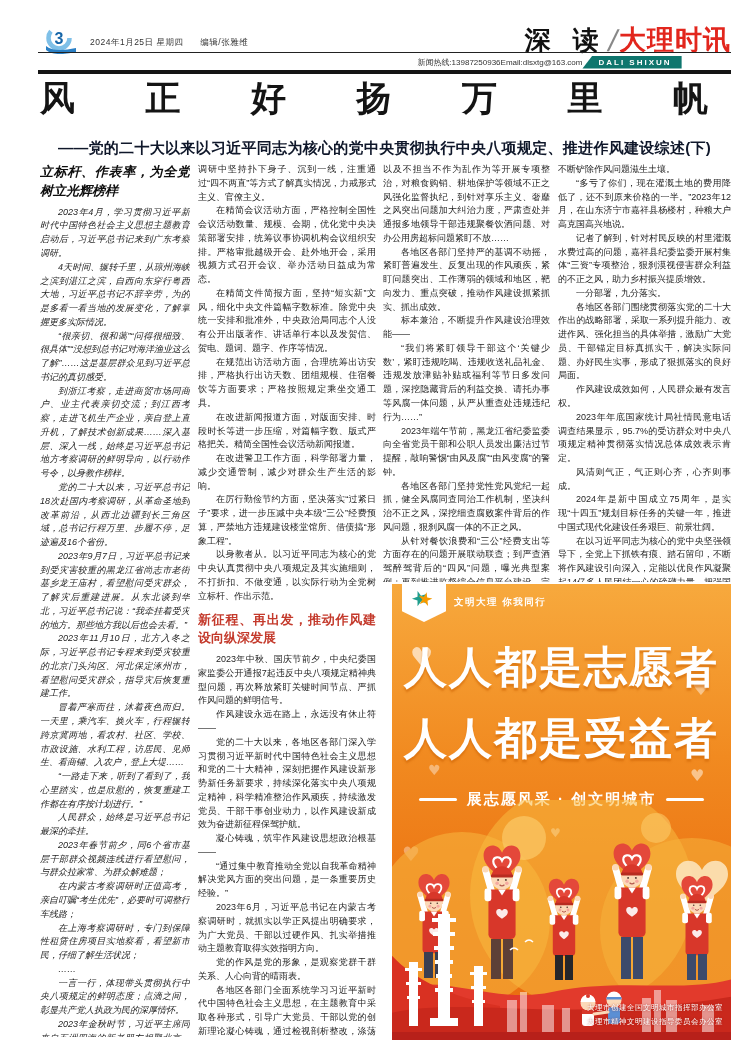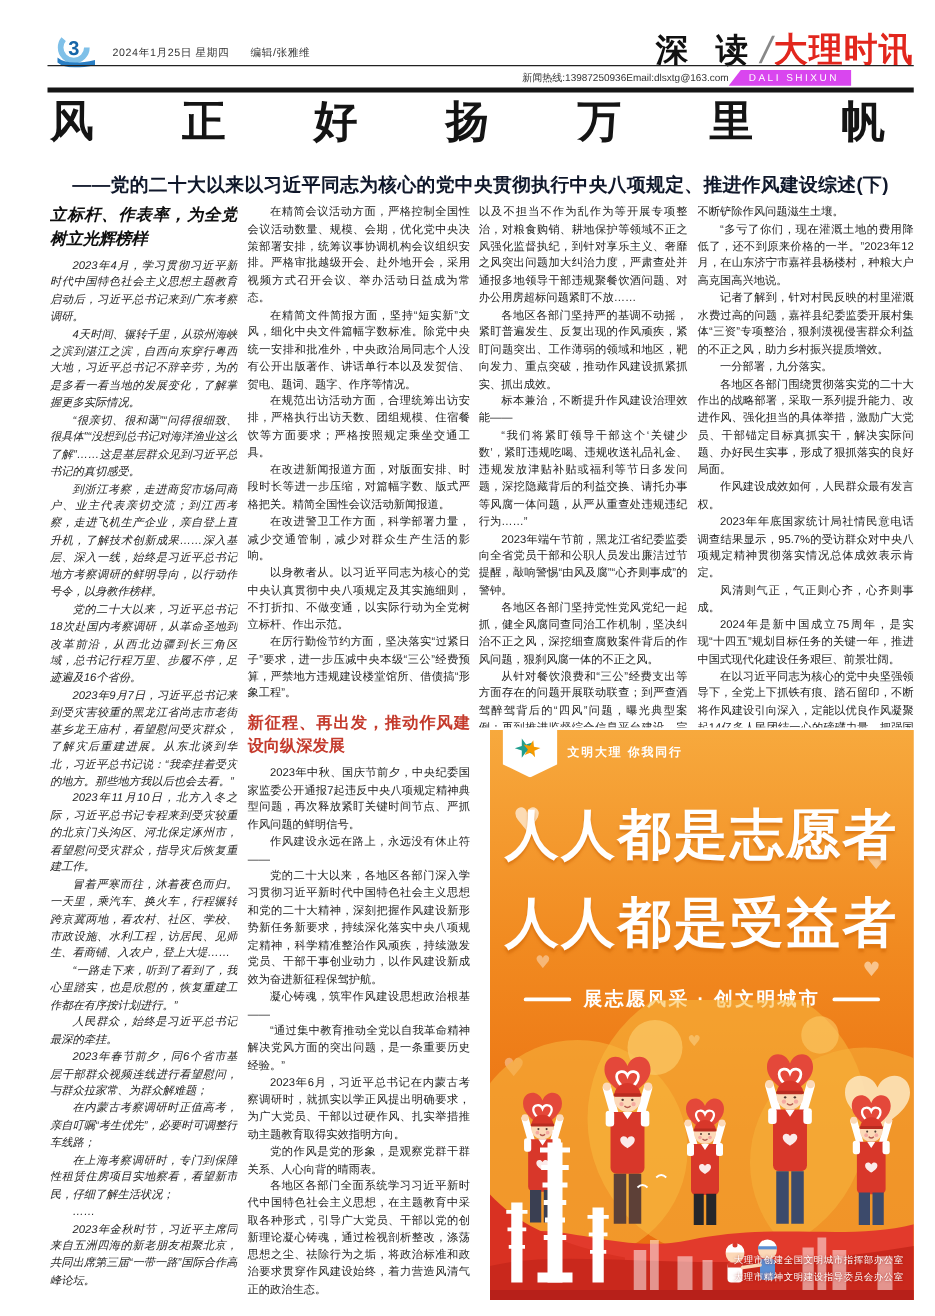--- a/index.html
+++ b/index.html
@@ -11,21 +11,21 @@
   .pageno{left:44px;top:26px;width:38px;height:28px;}
   .dateline{left:90px;top:37px;font-size:8.5px;color:#333;letter-spacing:.5px;}
   .dateline b{font-weight:normal;margin-left:14px;}
   .section-mast{right:17px;top:22px;display:flex;align-items:flex-end;}
   .shendu{font-size:26px;font-weight:900;color:#111;letter-spacing:22px;}
   .mast-slash{font-size:30px;color:#888;margin:0 2px 0 -12px;font-weight:200;transform:skewX(-12deg);}
   .mast{font-size:27px;font-weight:900;color:#e2261d;letter-spacing:1px;}
   .rule-thin{left:38px;top:52px;width:693px;height:1px;background:#222;}
   .infobar{left:368px;top:55px;width:363px;height:14px;display:flex;align-items:center;
            justify-content:center;font-size:8px;color:#333;}
-  .dali-en{background:#d946ef;color:#fff;font-size:8px;font-weight:normal;letter-spacing:2px;
+  .dali-en{background:#0f766e;color:#fff;font-size:8px;font-weight:bold;letter-spacing:2px;
            padding:2px 10px 2px 16px;clip-path:polygon(10px 0,100% 0,100% 100%,0 100%);}
   .rule-thick{left:38px;top:70px;width:693px;height:3.5px;background:#151515;}
 
   
   .headline{left:40px;top:79px;width:668px;font-size:35px;line-height:1.1;font-weight:900;
             color:#141414;text-align:justify;text-align-last:justify;
             font-family:"Liberation Sans","DejaVu Sans",sans-serif;}
   .subtitle{left:38px;top:139px;width:693px;text-align:center;font-size:15px;font-weight:bold;
             color:#0f172a;letter-spacing:.3px;}
 
@@ -101,46 +101,48 @@
       <p class="">党的二十大以来，习近平总书记18次赴国内考察调研，从革命圣地到改革前沿，从西北边疆到长三角区域，总书记行程万里、步履不停，足迹遍及16个省份。</p>
       <p class="">2023年9月7日，习近平总书记来到受灾害较重的黑龙江省尚志市老街基乡龙王庙村，看望慰问受灾群众，了解灾后重建进展。从东北谈到华北，习近平总书记说：“我牵挂着受灾的地方。那些地方我以后也会去看。”</p>
       <p class="">2023年11月10日，北方入冬之际，习近平总书记专程来到受灾较重的北京门头沟区、河北保定涿州市，看望慰问受灾群众，指导灾后恢复重建工作。</p>
       <p class="">冒着严寒而往，沐着夜色而归。一天里，乘汽车、换火车，行程辗转跨京冀两地，看农村、社区、学校、市政设施、水利工程，访居民、见师生、看商铺、入农户，登上大堤……</p>
       <p class="">“一路走下来，听到了看到了，我心里踏实，也是欣慰的，恢复重建工作都在有序按计划进行。”</p>
       <p class="">人民群众，始终是习近平总书记最深的牵挂。</p>
       <p class="">2023年春节前夕，同6个省市基层干部群众视频连线进行看望慰问，与群众拉家常、为群众解难题；</p>
       <p class="">在内蒙古考察调研时正值高考，亲自叮嘱“考生优先”，必要时可调整行车线路；</p>
       <p class="">在上海考察调研时，专门到保障性租赁住房项目实地察看，看望新市民，仔细了解生活状况；</p>
       <p class="">……</p>
+      <p class="">一言一行，体现带头贯彻执行中央八项规定的鲜明态度；点滴之间，彰显共产党人执政为民的深厚情怀。</p>
       <p class="">2023年金秋时节，习近平主席同来自五洲四海的新老朋友相聚北京，共同出席第三届“一带一路”国际合作高峰论坛。</p>
     </div>
   <div id="col2" class="abs col">
+      <p class="cont">调研中坚持扑下身子、沉到一线，注重通过“四不两直”等方式了解真实情况，力戒形式主义、官僚主义。</p>
       <p class="">在精简会议活动方面，严格控制全国性会议活动数量、规模、会期，优化党中央决策部署安排，统筹议事协调机构会议组织安排。严格审批越级开会、赴外地开会，采用视频方式召开会议、举办活动日益成为常态。</p>
       <p class="">在精简文件简报方面，坚持“短实新”文风，细化中央文件篇幅字数标准。除党中央统一安排和批准外，中央政治局同志个人没有公开出版著作、讲话单行本以及发贺信、贺电、题词、题字、作序等情况。</p>
       <p class="">在规范出访活动方面，合理统筹出访安排，严格执行出访天数、团组规模、住宿餐饮等方面要求；严格按照规定乘坐交通工具。</p>
       <p class="">在改进新闻报道方面，对版面安排、时段时长等进一步压缩，对篇幅字数、版式严格把关。精简全国性会议活动新闻报道。</p>
       <p class="">在改进警卫工作方面，科学部署力量，减少交通管制，减少对群众生产生活的影响。</p>
+      <p class="">在厉行勤俭节约方面，坚决落实“过紧日子”要求，进一步压减中央本级“三公”经费预算，严禁地方违规建设楼堂馆所、借债搞“形象工程”。</p>
       <p class="">以身教者从。以习近平同志为核心的党中央认真贯彻中央八项规定及其实施细则，不打折扣、不做变通，以实际行动为全党树立标杆、作出示范。</p>
-      <p class="">在厉行勤俭节约方面，坚决落实“过紧日子”要求，进一步压减中央本级“三公”经费预算，严禁地方违规建设楼堂馆所、借债搞“形象工程”。</p>
       <h3 class="subred">新征程、再出发，推动作风建设向纵深发展</h3>
       <p class="">2023年中秋、国庆节前夕，中央纪委国家监委公开通报7起违反中央八项规定精神典型问题，再次释放紧盯关键时间节点、严抓作风问题的鲜明信号。</p>
       <p class="">作风建设永远在路上，永远没有休止符——</p>
       <p class="">党的二十大以来，各地区各部门深入学习贯彻习近平新时代中国特色社会主义思想和党的二十大精神，深刻把握作风建设新形势新任务新要求，持续深化落实中央八项规定精神，科学精准整治作风顽疾，持续激发党员、干部干事创业动力，以作风建设新成效为奋进新征程保驾护航。</p>
       <p class="">凝心铸魂，筑牢作风建设思想政治根基——</p>
       <p class="">“通过集中教育推动全党以自我革命精神解决党风方面的突出问题，是一条重要历史经验。”</p>
       <p class="">2023年6月，习近平总书记在内蒙古考察调研时，就抓实以学正风提出明确要求，为广大党员、干部以过硬作风、扎实举措推动主题教育取得实效指明方向。</p>
       <p class="">党的作风是党的形象，是观察党群干群关系、人心向背的晴雨表。</p>
       <p class="">各地区各部门全面系统学习习近平新时代中国特色社会主义思想，在主题教育中采取各种形式，引导广大党员、干部以党的创新理论凝心铸魂，通过检视剖析整改，涤荡思想之尘、祛除行为之垢，将政治标准和政治要求贯穿作风建设始终，着力营造风清气正的政治生态。</p>
     </div>
   <div id="col3" class="abs col">
       <p class="cont">以及不担当不作为乱作为等开展专项整治，对粮食购销、耕地保护等领域不正之风强化监督执纪，到针对享乐主义、奢靡之风突出问题加大纠治力度，严肃查处并通报多地领导干部违规聚餐饮酒问题、对办公用房超标问题紧盯不放……</p>
       <p class="">各地区各部门坚持严的基调不动摇，紧盯普遍发生、反复出现的作风顽疾，紧盯问题突出、工作薄弱的领域和地区，靶向发力、重点突破，推动作风建设抓紧抓实、抓出成效。</p>
       <p class="">标本兼治，不断提升作风建设治理效能——</p>
       <p class="">“我们将紧盯领导干部这个‘关键少数’，紧盯违规吃喝、违规收送礼品礼金、违规发放津贴补贴或福利等节日多发问题，深挖隐藏背后的利益交换、请托办事等风腐一体问题，从严从重查处违规违纪行为……”</p>
-      <p class="">2023年端午节前，黑龙江省纪委监委向全省党员干部和公职人员发出廉洁过节提醒，敲响警惕“由风及腐”“心齐则事成”的警钟。</p>
+      <p class="">2023年端午节前，黑龙江省纪委监委向全省党员干部和公职人员发出廉洁过节提醒，敲响警惕“由风及腐”“由风变腐”的警钟。</p>
       <p class="">各地区各部门坚持党性党风党纪一起抓，健全风腐同查同治工作机制，坚决纠治不正之风，深挖细查腐败案件背后的作风问题，狠刹风腐一体的不正之风。</p>
       <p class="">从针对餐饮浪费和“三公”经费支出等方面存在的问题开展联动联查；到严查酒驾醉驾背后的“四风”问题，曝光典型案例；再到推进监督综合信息平台建设，完善“惩、治、防”工作链条，形成治理合力……</p>
     </div>
   <div id="col4" class="abs col">
       <p class="cont">不断铲除作风问题滋生土壤。</p>
       <p class="">“多亏了你们，现在灌溉土地的费用降低了，还不到原来价格的一半。”2023年12月，在山东济宁市嘉祥县杨楼村，种粮大户高克国高兴地说。</p>
       <p class="">记者了解到，针对村民反映的村里灌溉水费过高的问题，嘉祥县纪委监委开展村集体“三资”专项整治，狠刹漠视侵害群众利益的不正之风，助力乡村振兴提质增效。</p>
       <p class="">一分部署，九分落实。</p>
       <p class="">各地区各部门围绕贯彻落实党的二十大作出的战略部署，采取一系列提升能力、改进作风、强化担当的具体举措，激励广大党员、干部锚定目标真抓实干，解决实际问题、办好民生实事，形成了狠抓落实的良好局面。</p>
       <p class="">作风建设成效如何，人民群众最有发言权。</p>

